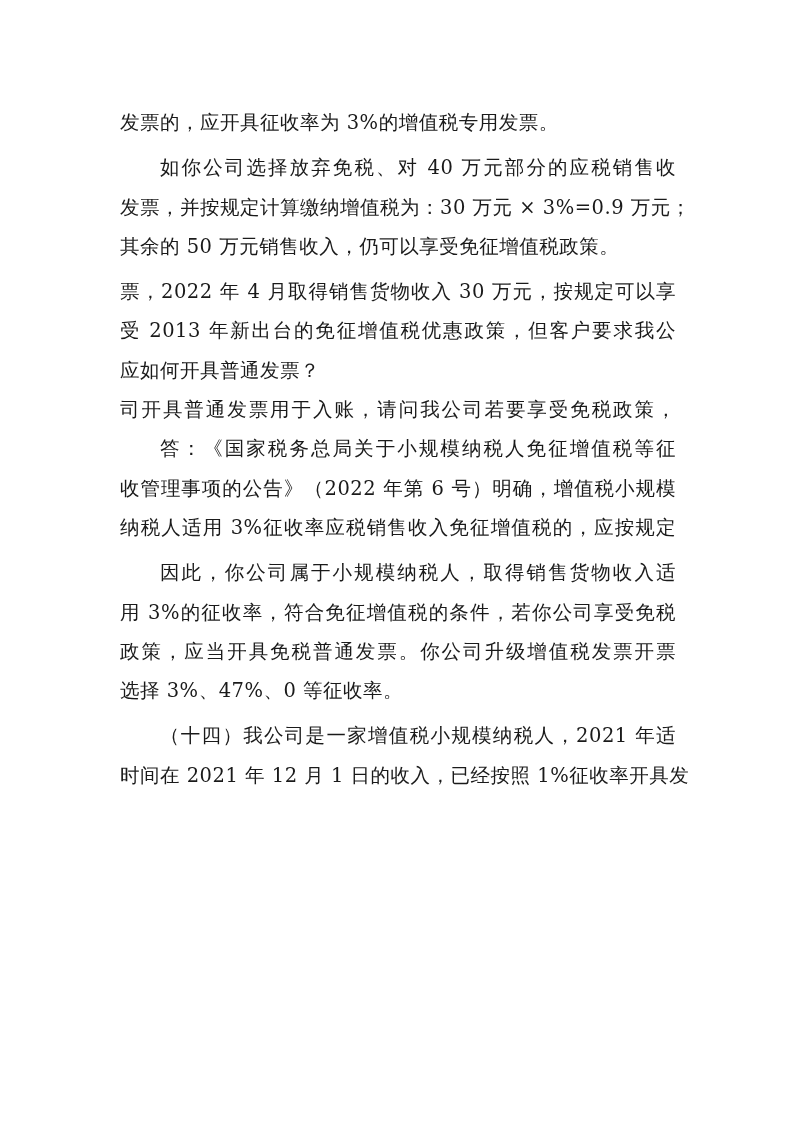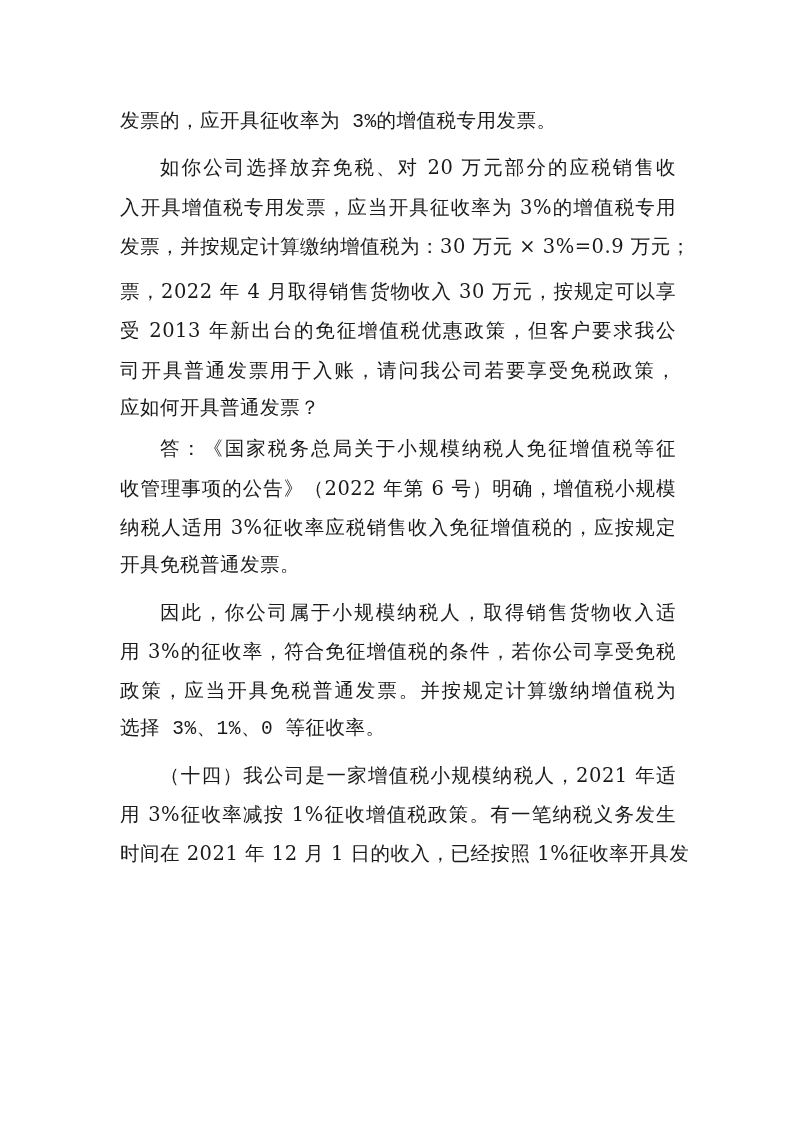--- a/index.html
+++ b/index.html
@@ -25,68 +25,65 @@
       height: 39.3px;
       line-height: 39.3px;
       font-size: 19.5px;
       white-space: nowrap;
       text-align: justify;
       text-align-last: justify;
       letter-spacing: 0.5px;
     }
     .line.last {
       text-align-last: left;
-      font-family: Liberation Mono, monospace;
     }
     .line.indent {
       padding-left: 40px;
     }
     .gap {
       height: 6px;
     }
   </style>
 </head>
 <body>
 
 <div class="page">
 
   <div>
     <div class="line last">发票的，应开具征收率为 3%的增值税专用发票。</div>
   </div>
   <div class="gap"></div>
 
   <div>
-    <div class="line indent">如你公司选择放弃免税、对 20 万元部分的应税销售收</div>
-    <div class="line">入开具增值税专用发票，应当开具征收率为 3%的增值税专用</div>
+    <div class="line indent">如你公司选择放弃免税、对 40 万元部分的应税销售收</div>
     <div class="line">发票，并按规定计算缴纳增值税为：30 万元 × 3%=0.9 万元；</div>
+    <div class="line last">其余的 50 万元销售收入，仍可以享受免征增值税政策。</div>
   </div>
   <div class="gap"></div>
 
   <div>
     <div class="line">票，2022 年 4 月取得销售货物收入 30 万元，按规定可以享</div>
     <div class="line">受 2013 年新出台的免征增值税优惠政策，但客户要求我公</div>
+    <div class="line last">应如何开具普通发票？</div>
     <div class="line">司开具普通发票用于入账，请问我公司若要享受免税政策，</div>
-    <div class="line last">应如何开具普通发票？</div>
   </div>
 
   <div>
     <div class="line indent">答：《国家税务总局关于小规模纳税人免征增值税等征</div>
     <div class="line">收管理事项的公告》（2022 年第 6 号）明确，增值税小规模</div>
     <div class="line">纳税人适用 3%征收率应税销售收入免征增值税的，应按规定</div>
-    <div class="line last">开具免税普通发票。</div>
   </div>
   <div class="gap"></div>
 
   <div>
     <div class="line indent">因此，你公司属于小规模纳税人，取得销售货物收入适</div>
     <div class="line">用 3%的征收率，符合免征增值税的条件，若你公司享受免税</div>
-    <div class="line">政策，应当开具免税普通发票。并按规定计算缴纳增值税为</div>
-    <div class="line last">选择 3%、1%、0 等征收率。</div>
+    <div class="line">政策，应当开具免税普通发票。你公司升级增值税发票开票</div>
+    <div class="line last">选择 3%、47%、0 等征收率。</div>
   </div>
   <div class="gap"></div>
 
   <div>
     <div class="line indent">（十四）我公司是一家增值税小规模纳税人，2021 年适</div>
-    <div class="line">用 3%征收率减按 1%征收增值税政策。有一笔纳税义务发生</div>
     <div class="line">时间在 2021 年 12 月 1 日的收入，已经按照 1%征收率开具发</div>
   </div>
 
 </div>
 
 </body></html>

